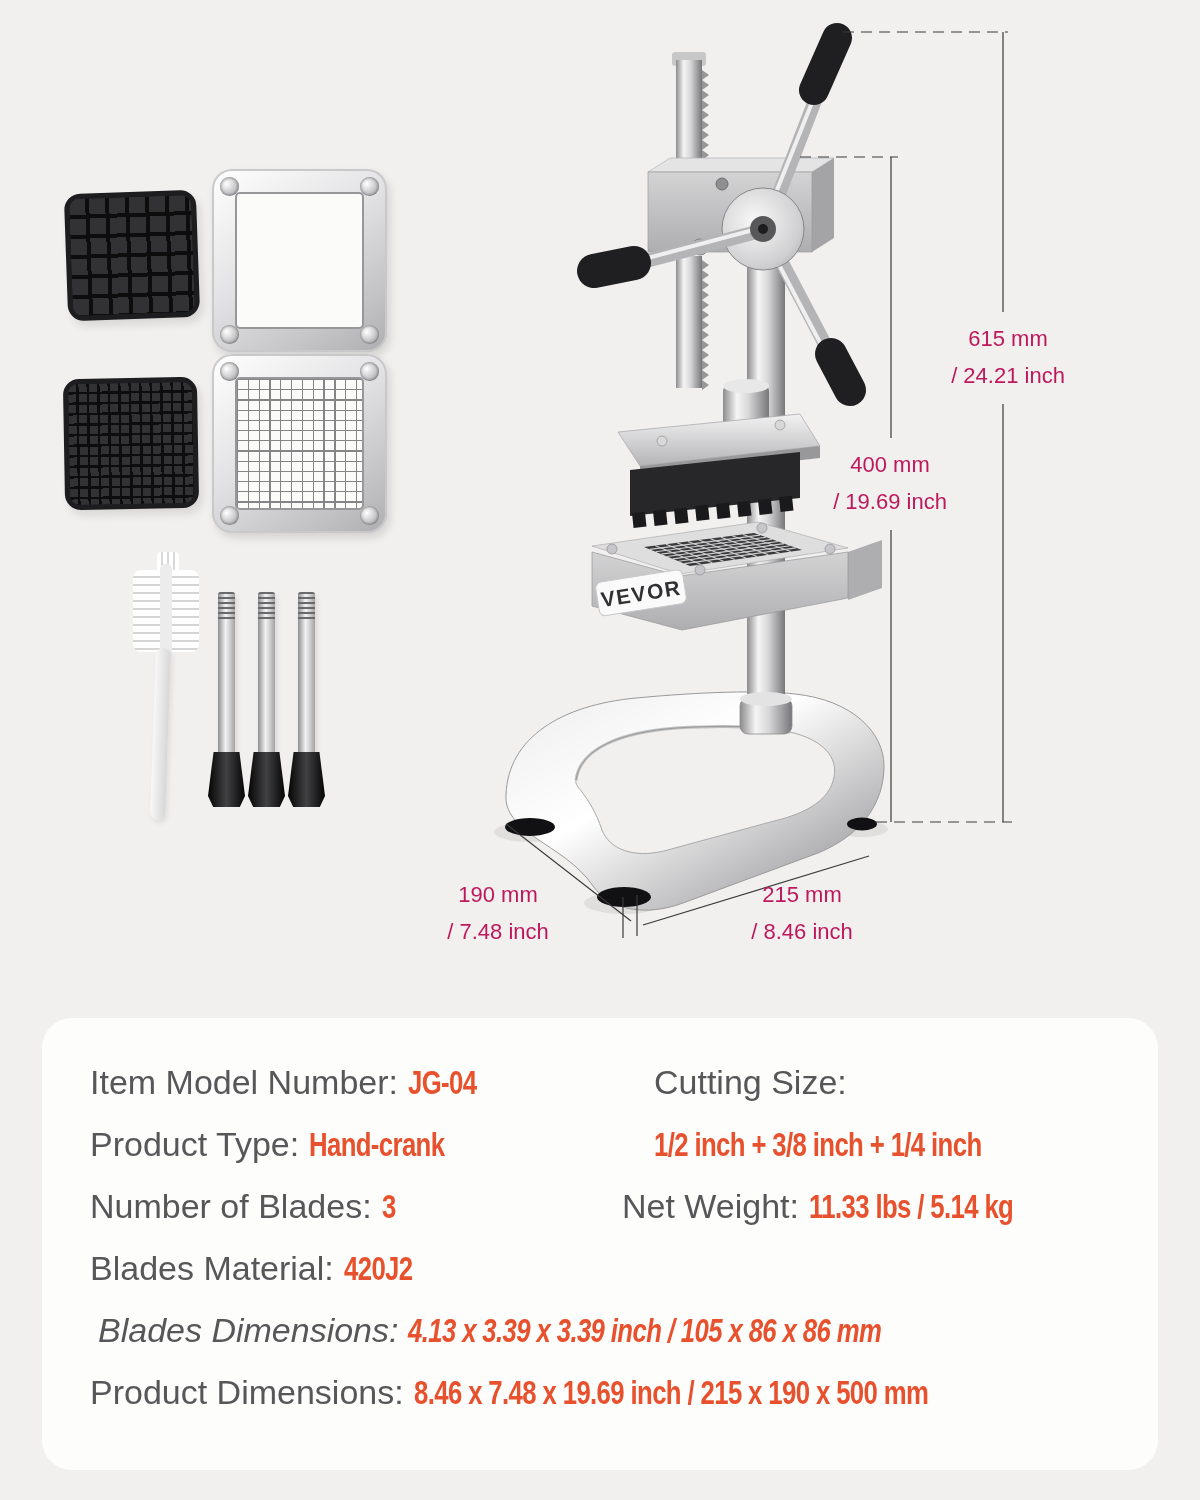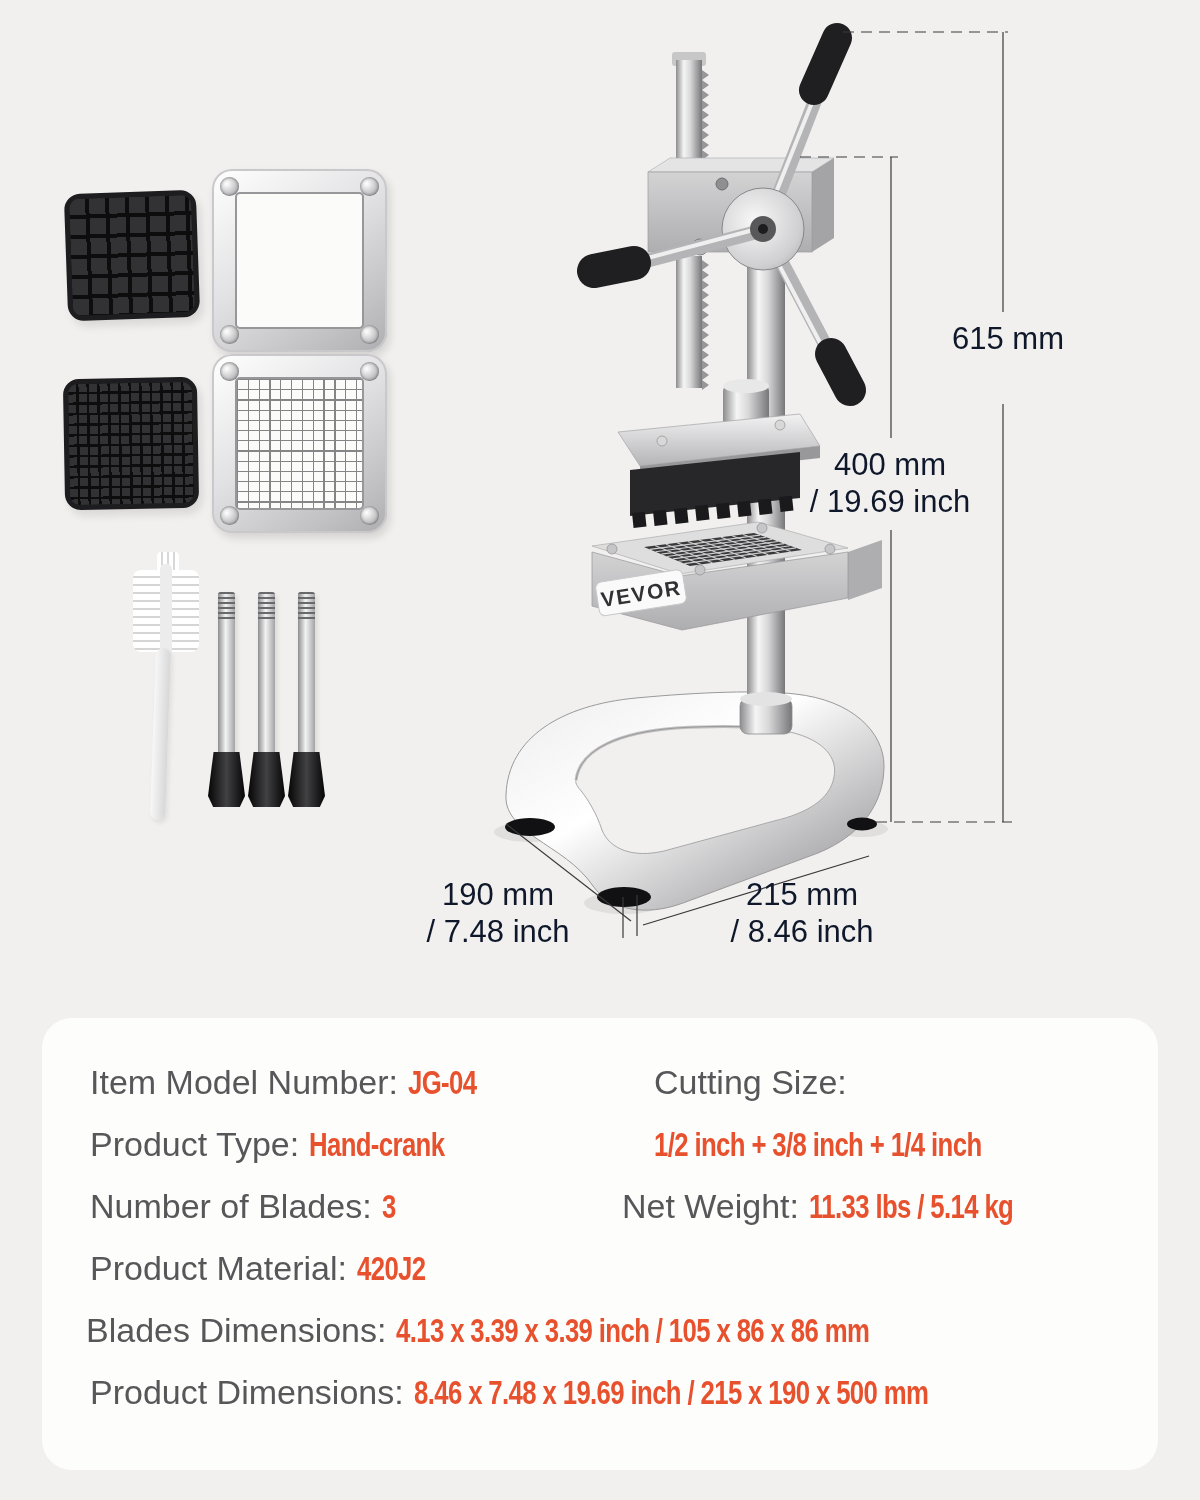--- a/index.html
+++ b/index.html
@@ -56,21 +56,21 @@
   
   .rod{position:absolute;width:17px;height:166px;border-radius:3px;
     background:linear-gradient(to right,#8e8e90,#f3f3f4 45%,#a3a3a5);box-shadow:2px 3px 5px rgba(0,0,0,.10);}
   .rod .thread{position:absolute;left:0;top:0;width:100%;height:28px;border-radius:3px 3px 0 0;
     background-image:repeating-linear-gradient(to bottom,#69696b 0 2px,transparent 2px 5px);}
   .cap{position:absolute;width:37px;height:55px;
     background:linear-gradient(to right,#050506,#414143 50%,#050506);
     clip-path:polygon(15% 0,85% 0,100% 80%,86% 100%,14% 100%,0 80%);}
 
   
-  .dim{position:absolute;text-align:center;font-size:31px;line-height:37px;color:#0f172a;white-space:nowrap;}
+  .dim{position:absolute;text-align:center;font-size:22px;line-height:37px;color:#be185d;white-space:nowrap;}
 
   
   .spec-panel{position:absolute;left:42px;top:1018px;width:1116px;height:452px;
     background:#fdfdfc;border-radius:30px;}
   .spec-row{position:absolute;font-size:34px;line-height:40px;color:#57575a;white-space:nowrap;}
   .spec-row .val{display:inline-block;font-size:33px;font-weight:700;color:#e7512d;
     letter-spacing:-0.8px;margin-left:10px;transform:scaleX(.78);transform-origin:left center;}
 </style>
 </head>
 <body>
@@ -271,20 +271,21 @@
       <div class="rod" style="left:298px;top:592px;">
         <div class="thread"></div>
         </div>
       <div class="cap" style="left:208px;top:752px;"></div>
       <div class="cap" style="left:248px;top:752px;"></div>
       <div class="cap" style="left:288px;top:752px;"></div>
     </div>
 
     <div class="dim" style="left:908px;top:320px;width:200px;">
       <div>615 mm</div>
+      <div>/ 24.21 inch</div>
     </div>
     <div class="dim" style="left:790px;top:446px;width:200px;">
       <div>400 mm</div>
       <div>/ 19.69 inch</div>
     </div>
     <div class="dim" style="left:398px;top:876px;width:200px;">
       <div>190 mm</div>
       <div>/ 7.48 inch</div>
     </div>
     <div class="dim" style="left:702px;top:876px;width:200px;">
@@ -297,23 +298,23 @@
     <div class="spec-row" style="left:48px;top:44px;">
       <span>Item Model Number:</span><span class="val">JG-04</span>
     </div>
     <div class="spec-row" style="left:48px;top:106px;">
       <span>Product Type:</span><span class="val">Hand-crank</span>
     </div>
     <div class="spec-row" style="left:48px;top:168px;">
       <span>Number of Blades:</span><span class="val">3</span>
     </div>
     <div class="spec-row" style="left:48px;top:230px;">
-      <span>Product Material:</span><span class="val">420J2</span>
-    </div>
-    <div class="spec-row" style="left:44px;top:292px;">
+      <span>Blades Material:</span><span class="val">420J2</span>
+    </div>
+    <div class="spec-row" style="left:56px;top:292px;font-style:italic;">
       <span>Blades Dimensions:</span><span class="val">4.13 x 3.39 x 3.39 inch / 105 x 86 x 86 mm</span>
     </div>
     <div class="spec-row" style="left:48px;top:354px;">
       <span>Product Dimensions:</span><span class="val">8.46 x 7.48 x 19.69 inch / 215 x 190 x 500 mm</span>
     </div>
     <div class="spec-row" style="left:612px;top:44px;">
       <span>Cutting Size:</span>
     </div>
     <div class="spec-row" style="left:612px;top:106px;">
       <span class="val" style="margin-left:0;">1/2 inch + 3/8 inch + 1/4 inch</span>

